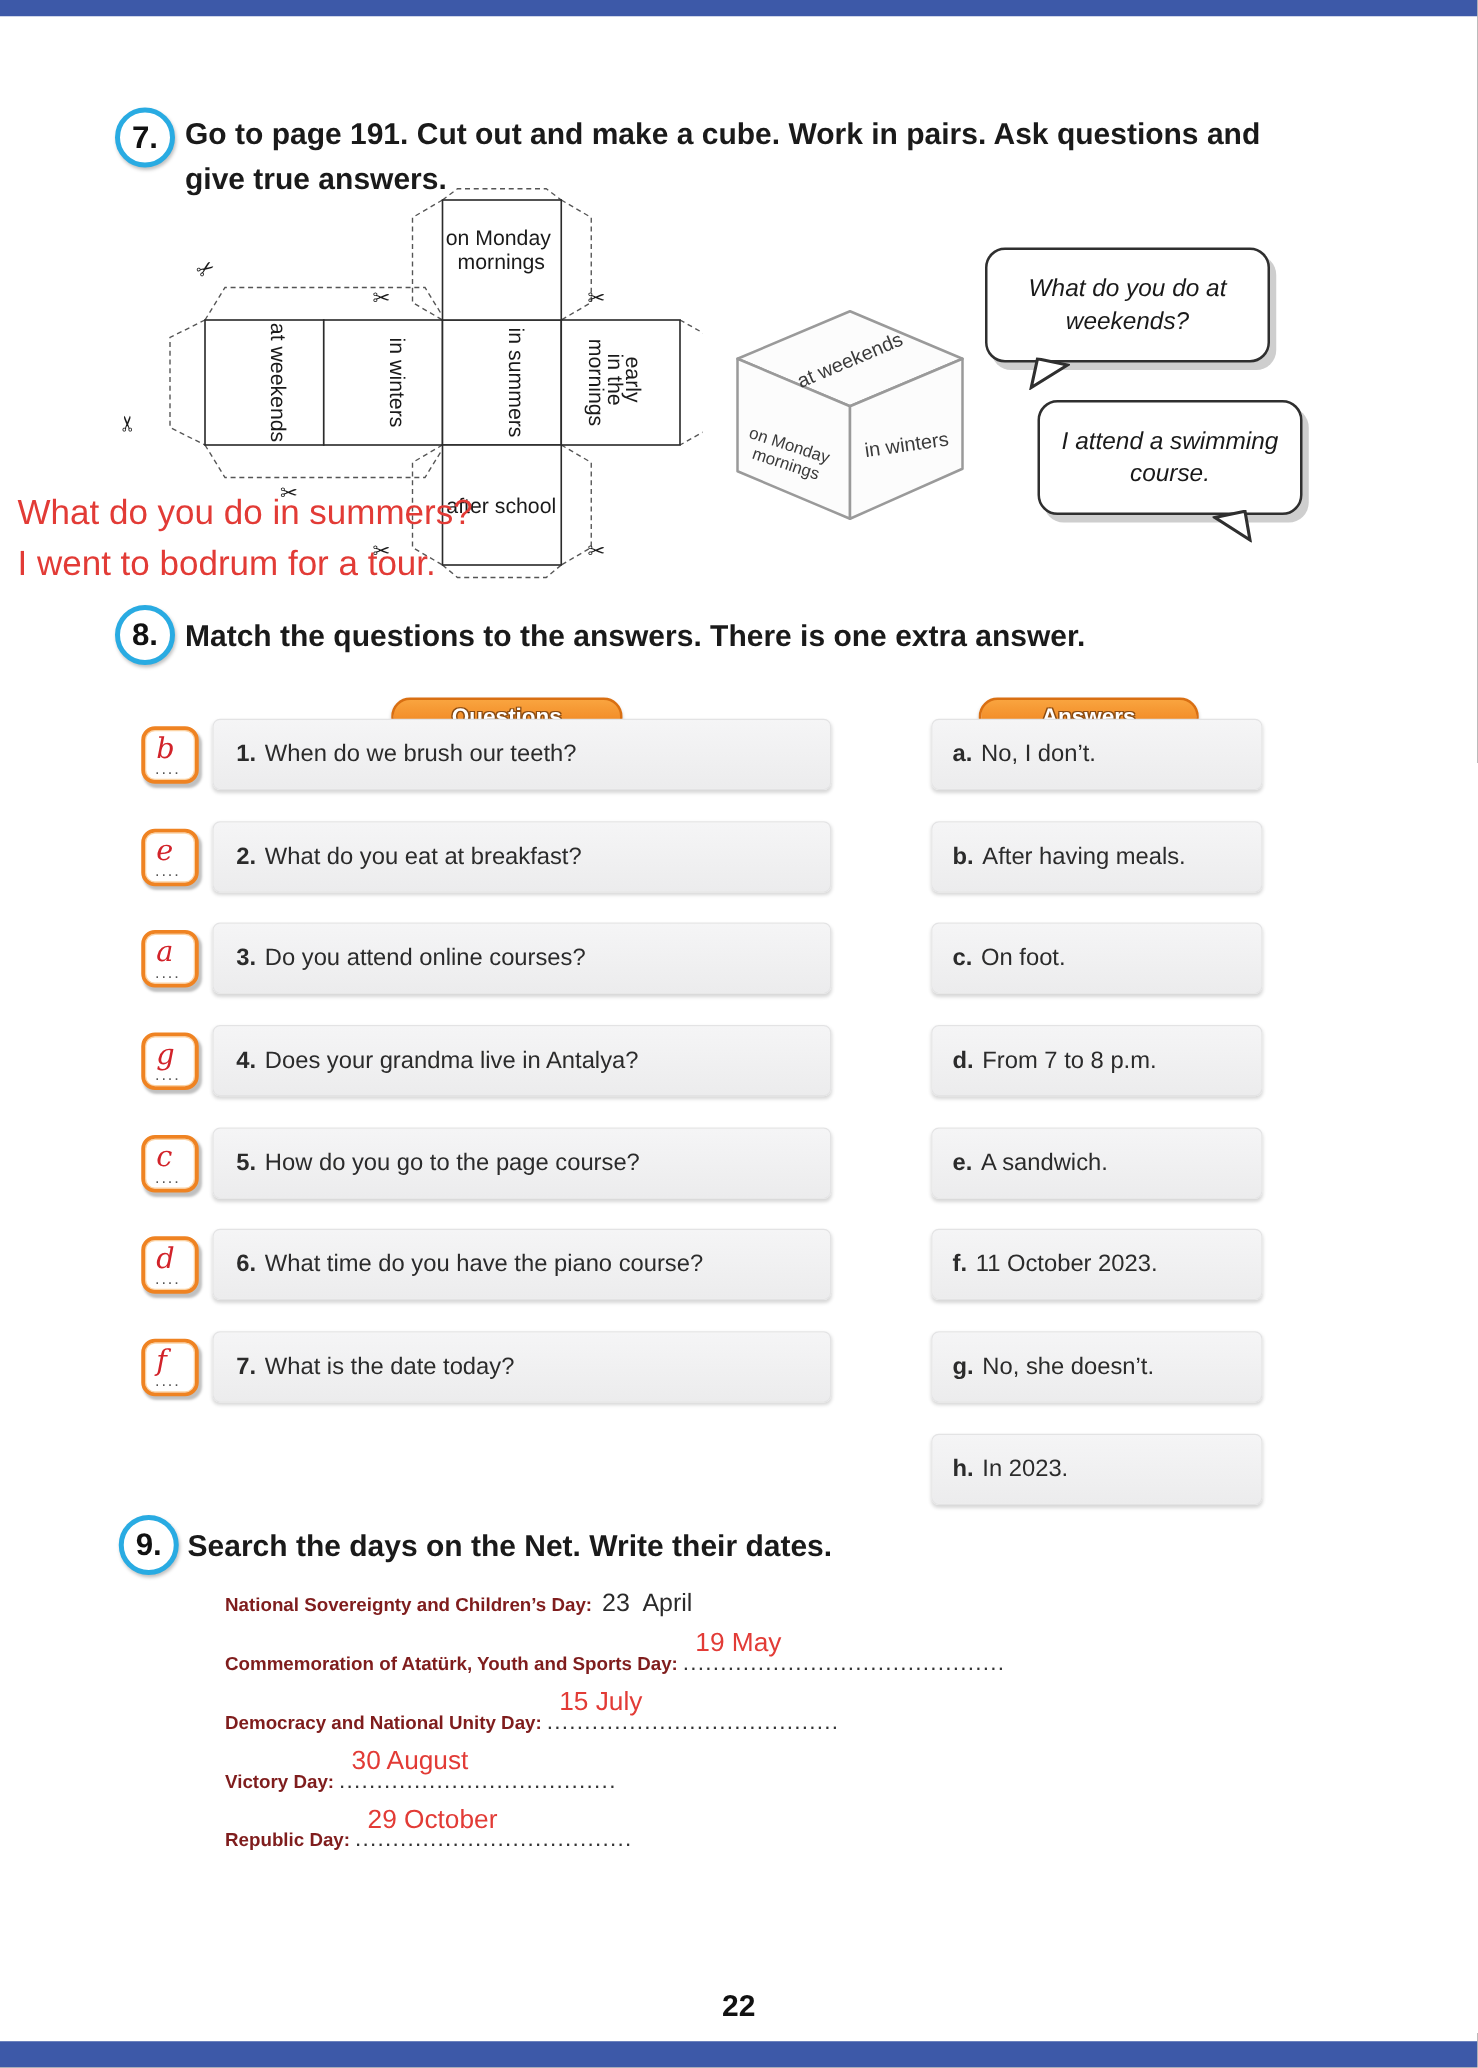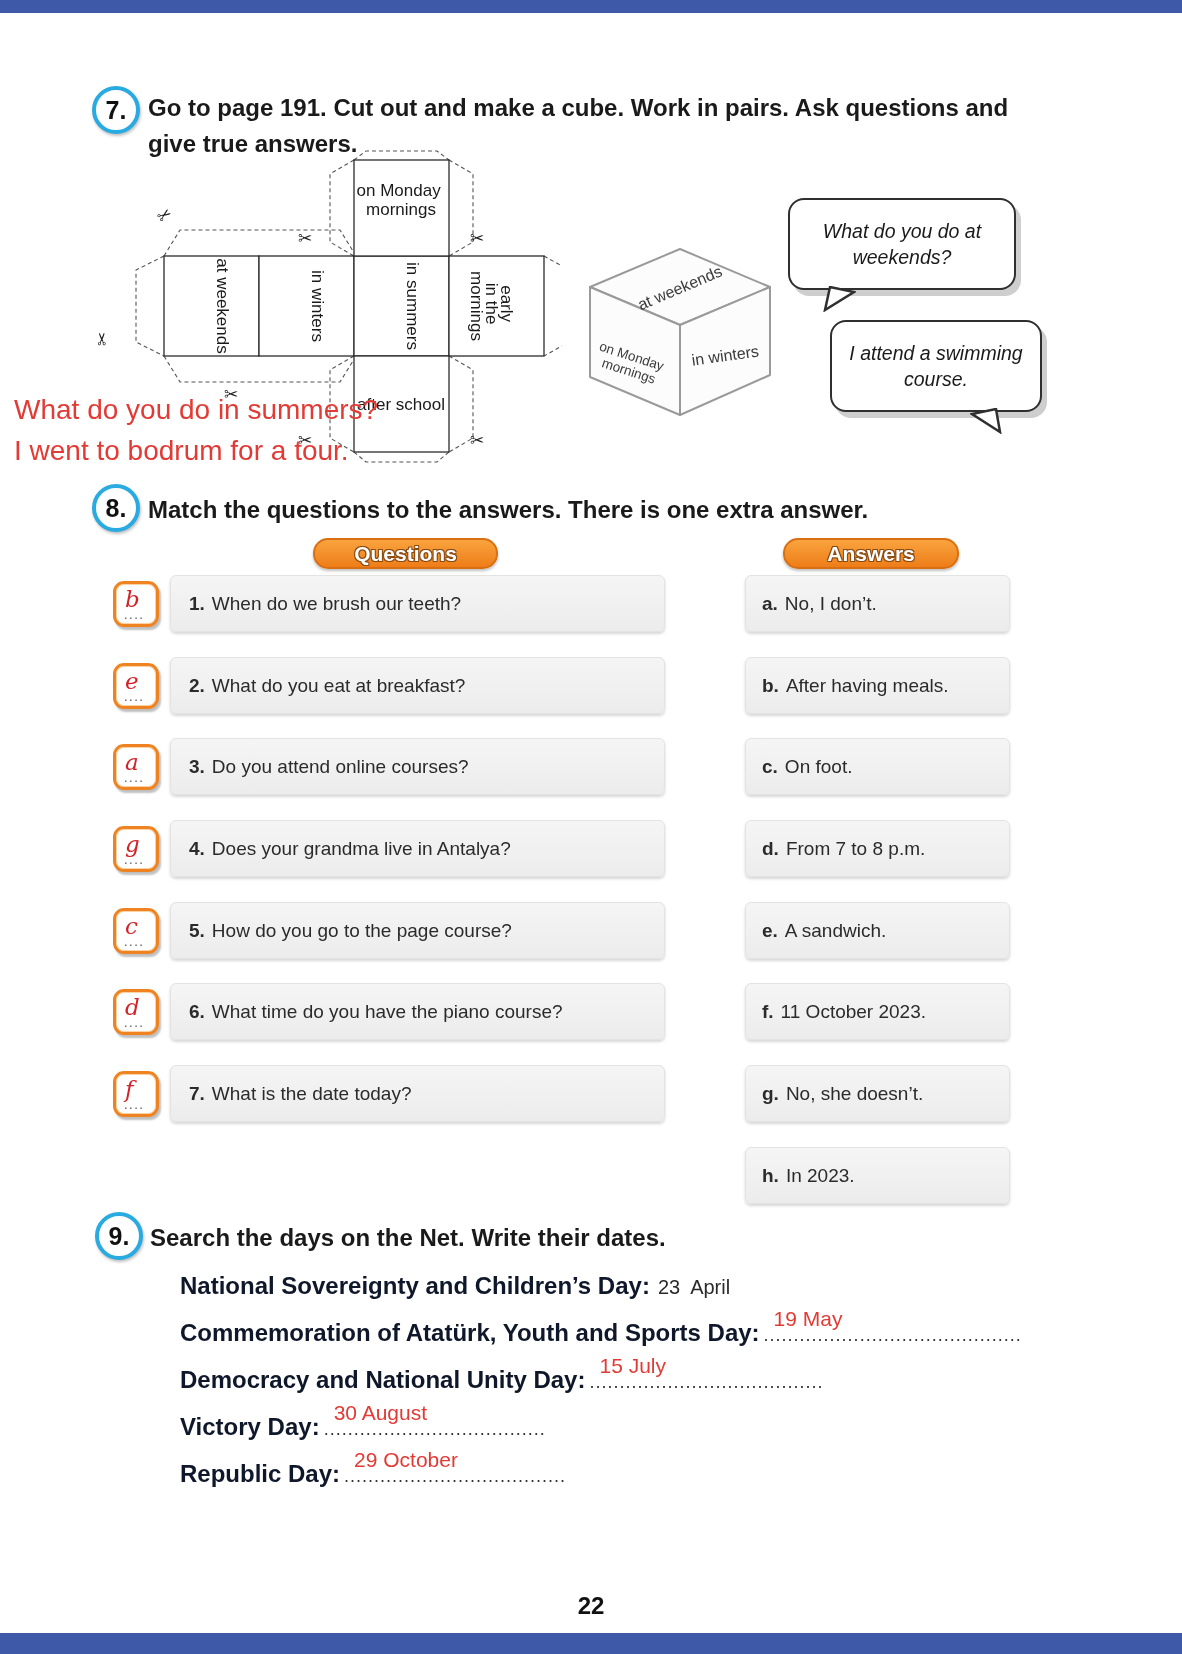--- a/index.html
+++ b/index.html
@@ -39,23 +39,24 @@
     font-style:italic; font-size:19.5px; line-height:1.35; padding:10px 16px; color:#1a1a1a;
   }
   .tail { position:absolute; }
 
   .handred { position:absolute; color:#e23b36; font-size:28px; line-height:1.45; }
 
   .tab {
     position:absolute; height:31px; border-radius:15px;
     background:linear-gradient(180deg,#f9a43f,#ee7d18); border:2px solid #d96f12;
     display:flex; align-items:center; justify-content:center;
-    color:#fff; font-weight:bold; font-size:21px;
+    color:#fff; font-weight:bold; font-size:18px;
     text-shadow:1px 1px 0 #8a4b12, -1px 1px 0 #8a4b12, 1px -1px 0 #8a4b12, -1px -1px 0 #8a4b12;
     box-shadow:0 2px 3px rgba(0,0,0,.25);
+    margin-top:20px;
   }
 
   .qbar, .abar {
     position:absolute; height:57px; border-radius:6px;
     background:linear-gradient(180deg,#f5f5f6 0%,#ececed 100%);
     border:1px solid #e3e3e4; box-shadow:0 2px 3px rgba(0,0,0,.16);
     display:flex; align-items:center; font-size:19px; color:#2b2b2b;
   }
   .qbar { left:170px; width:495px; padding-left:18px; }
   .abar { left:745px; width:265px; padding-left:16px; }
@@ -66,21 +67,21 @@
     background:#fff; border:3px solid #ef8322; border-radius:11px;
     box-shadow:2px 3px 2px rgba(0,0,0,.25), inset 0 0 0 1px #fbd3a4;
   }
   .badge .hand {
     position:absolute; left:9px; top:2px; color:#d2232a;
     font-family:"DejaVu Serif", serif; font-style:italic; font-size:23px;
   }
   .badge .bdots { position:absolute; left:8px; bottom:2px; color:#555; font-size:13px; letter-spacing:1.5px; }
 
   .ex9-item { position:absolute; left:180px; font-size:20px; height:40px; white-space:nowrap; }
-  .ex9-item b { font-size:24px; color:#0f172a; }
+  .ex9-item b { font-size:15px; color:#7f1d1d; }
   .ex9-answer.plain { white-space:pre; margin-left:8px; color:#2b2b2b; }
   .fillin { position:relative; display:inline-block; margin-left:4px; }
   .fillin .dots { color:#333; font-size:18px; letter-spacing:1px; }
   .fillin .hand-answer { position:absolute; left:10px; top:-16px; color:#e23b36; font-size:21px; }
 
   .pagenum { position:absolute; bottom:34px; left:0; width:100%; text-align:center; font-weight:bold; font-size:24px; color:#111; }
 </style>
 </head>
 <body>
 

